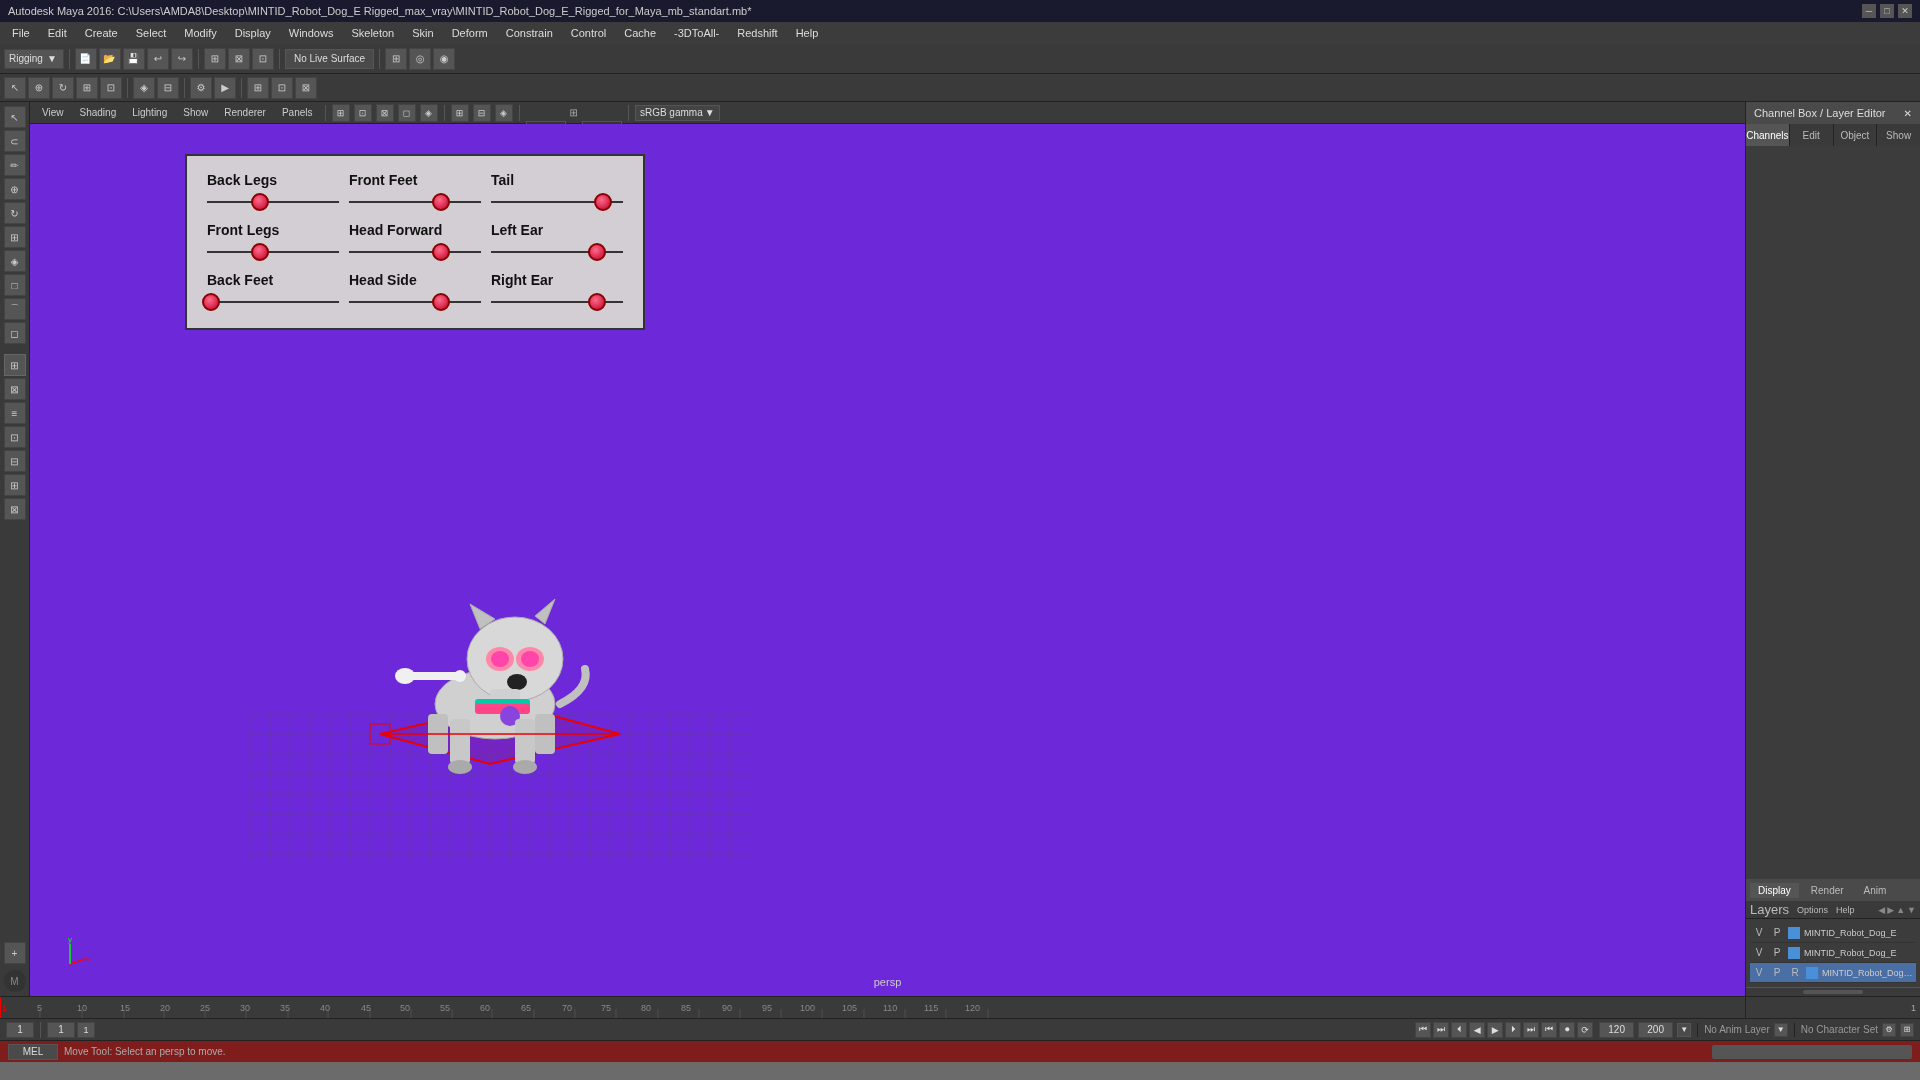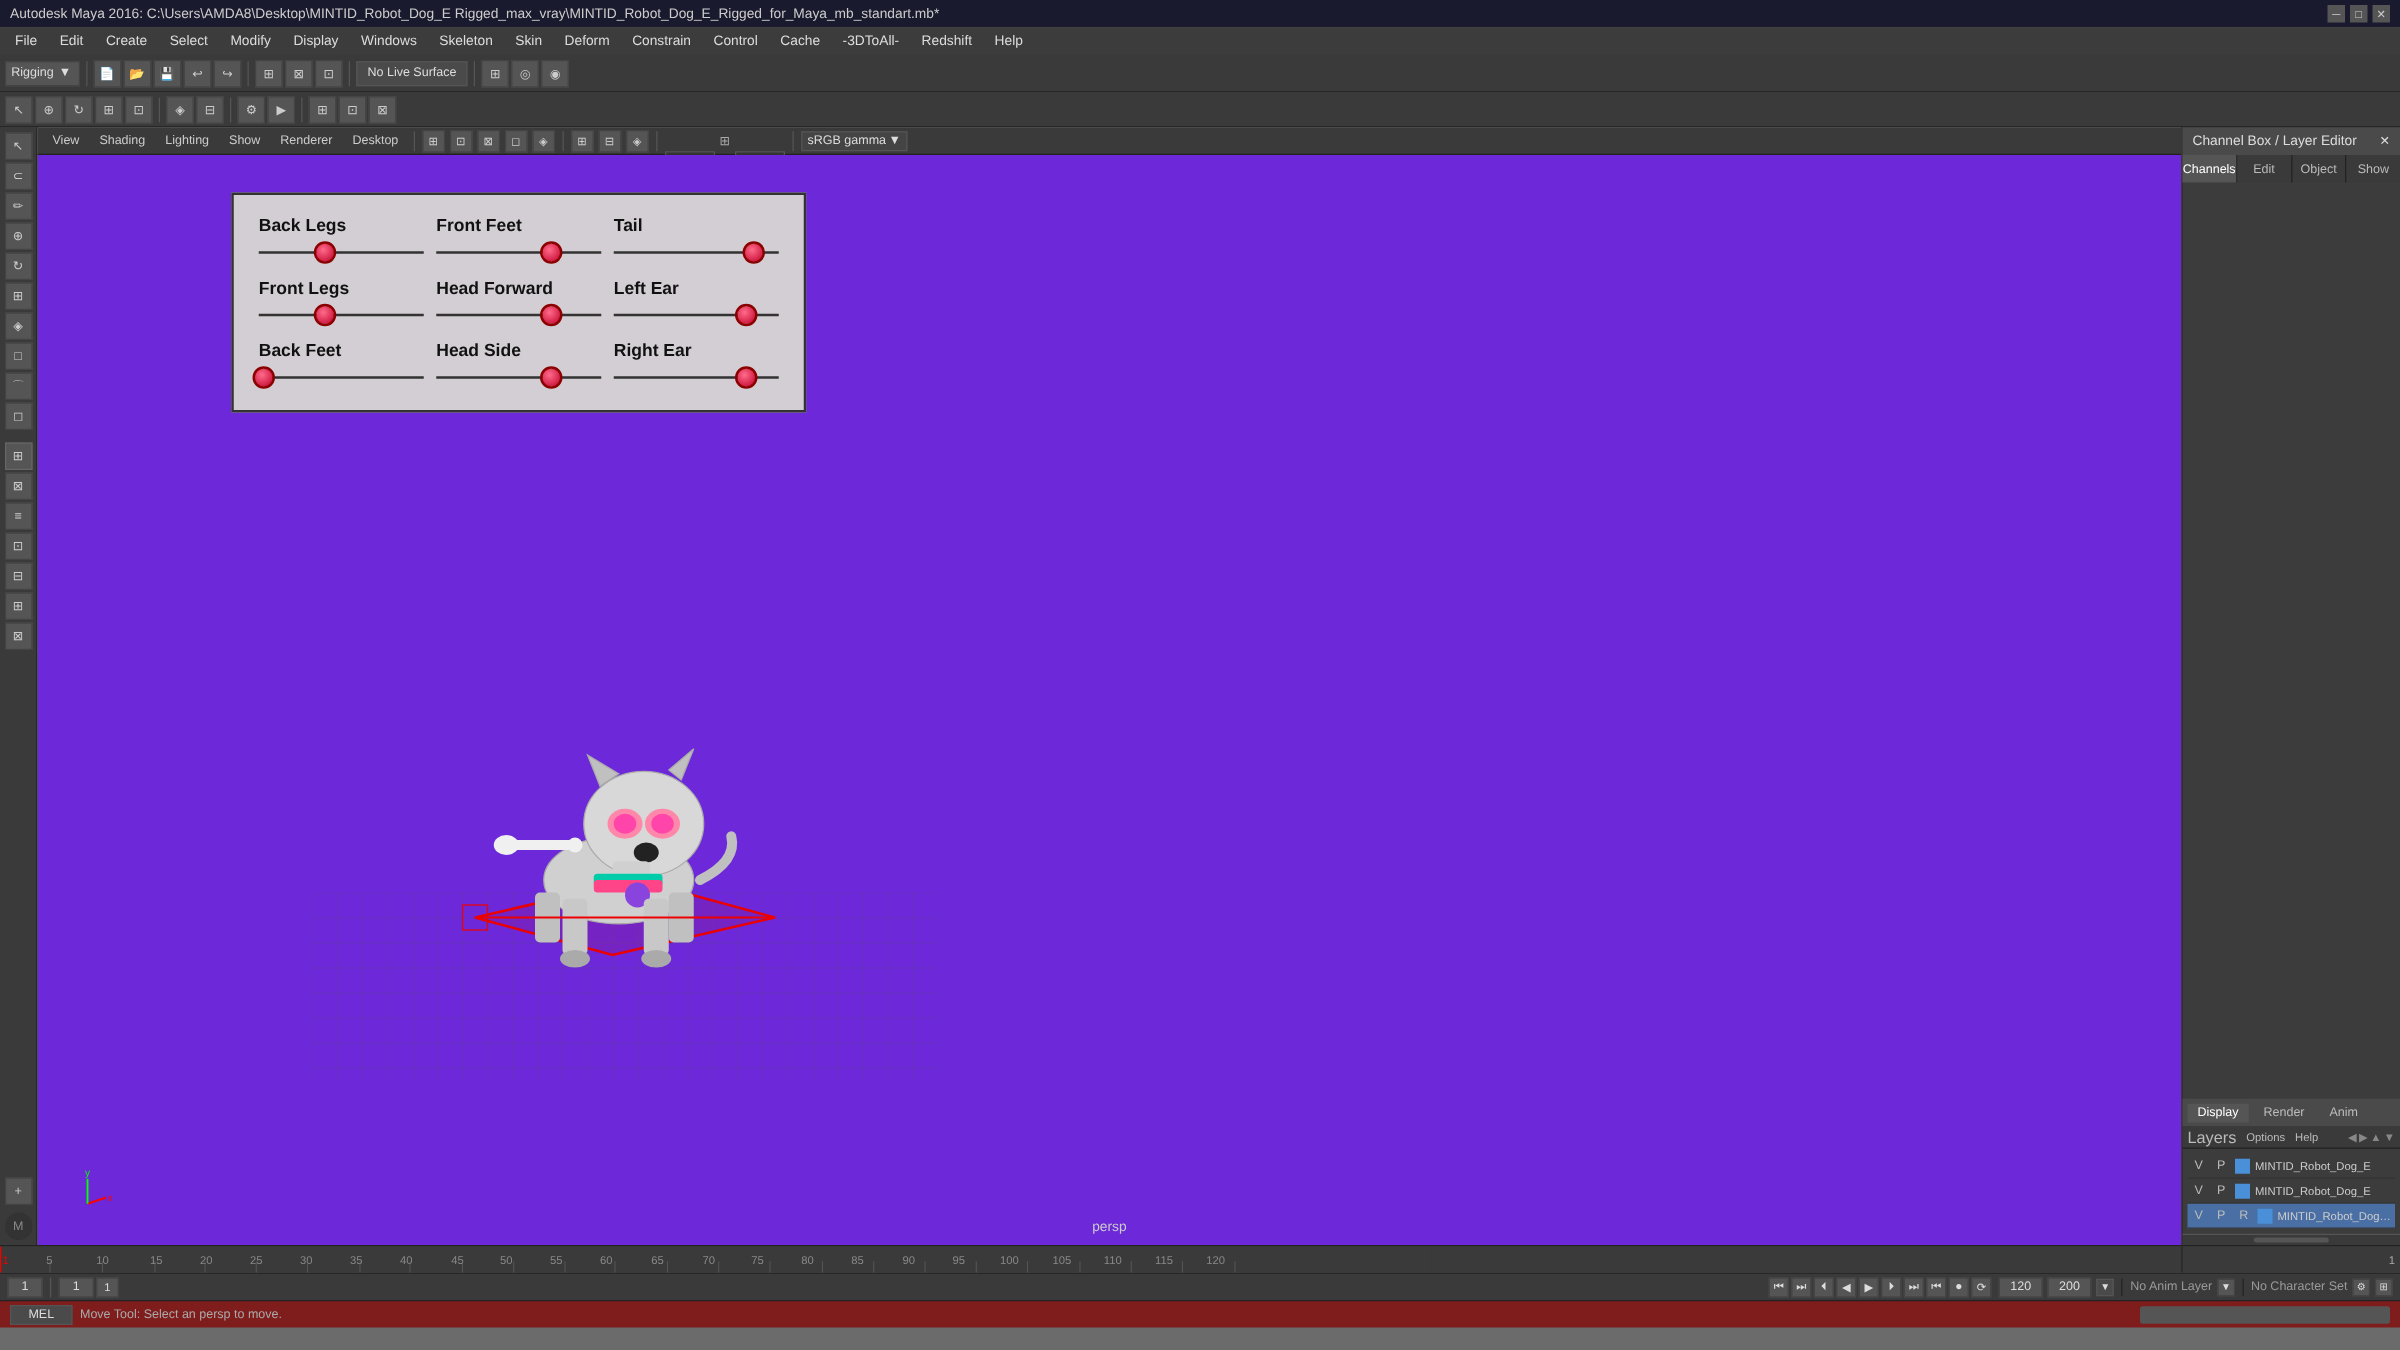--- a/index.html
+++ b/index.html
@@ -260,21 +260,21 @@
   </div>
 
   <div id="viewport">
 
     <div id="viewport-topbar">
       <span class="vp-menu">View</span>
       <span class="vp-menu">Shading</span>
       <span class="vp-menu">Lighting</span>
       <span class="vp-menu">Show</span>
       <span class="vp-menu">Renderer</span>
-      <span class="vp-menu">Desktop</span>
+      <span class="vp-menu">Panels</span>
       <div class="vp-sep"></div>
       <div class="vp-btn">⊞</div>
       <div class="vp-btn">⊡</div>
       <div class="vp-btn">⊠</div>
       <div class="vp-btn">◻</div>
       <div class="vp-btn">◈</div>
       <div class="vp-sep"></div>
       <div class="vp-btn">⊞</div>
       <div class="vp-btn">⊟</div>
       <div class="vp-btn">◈</div>

